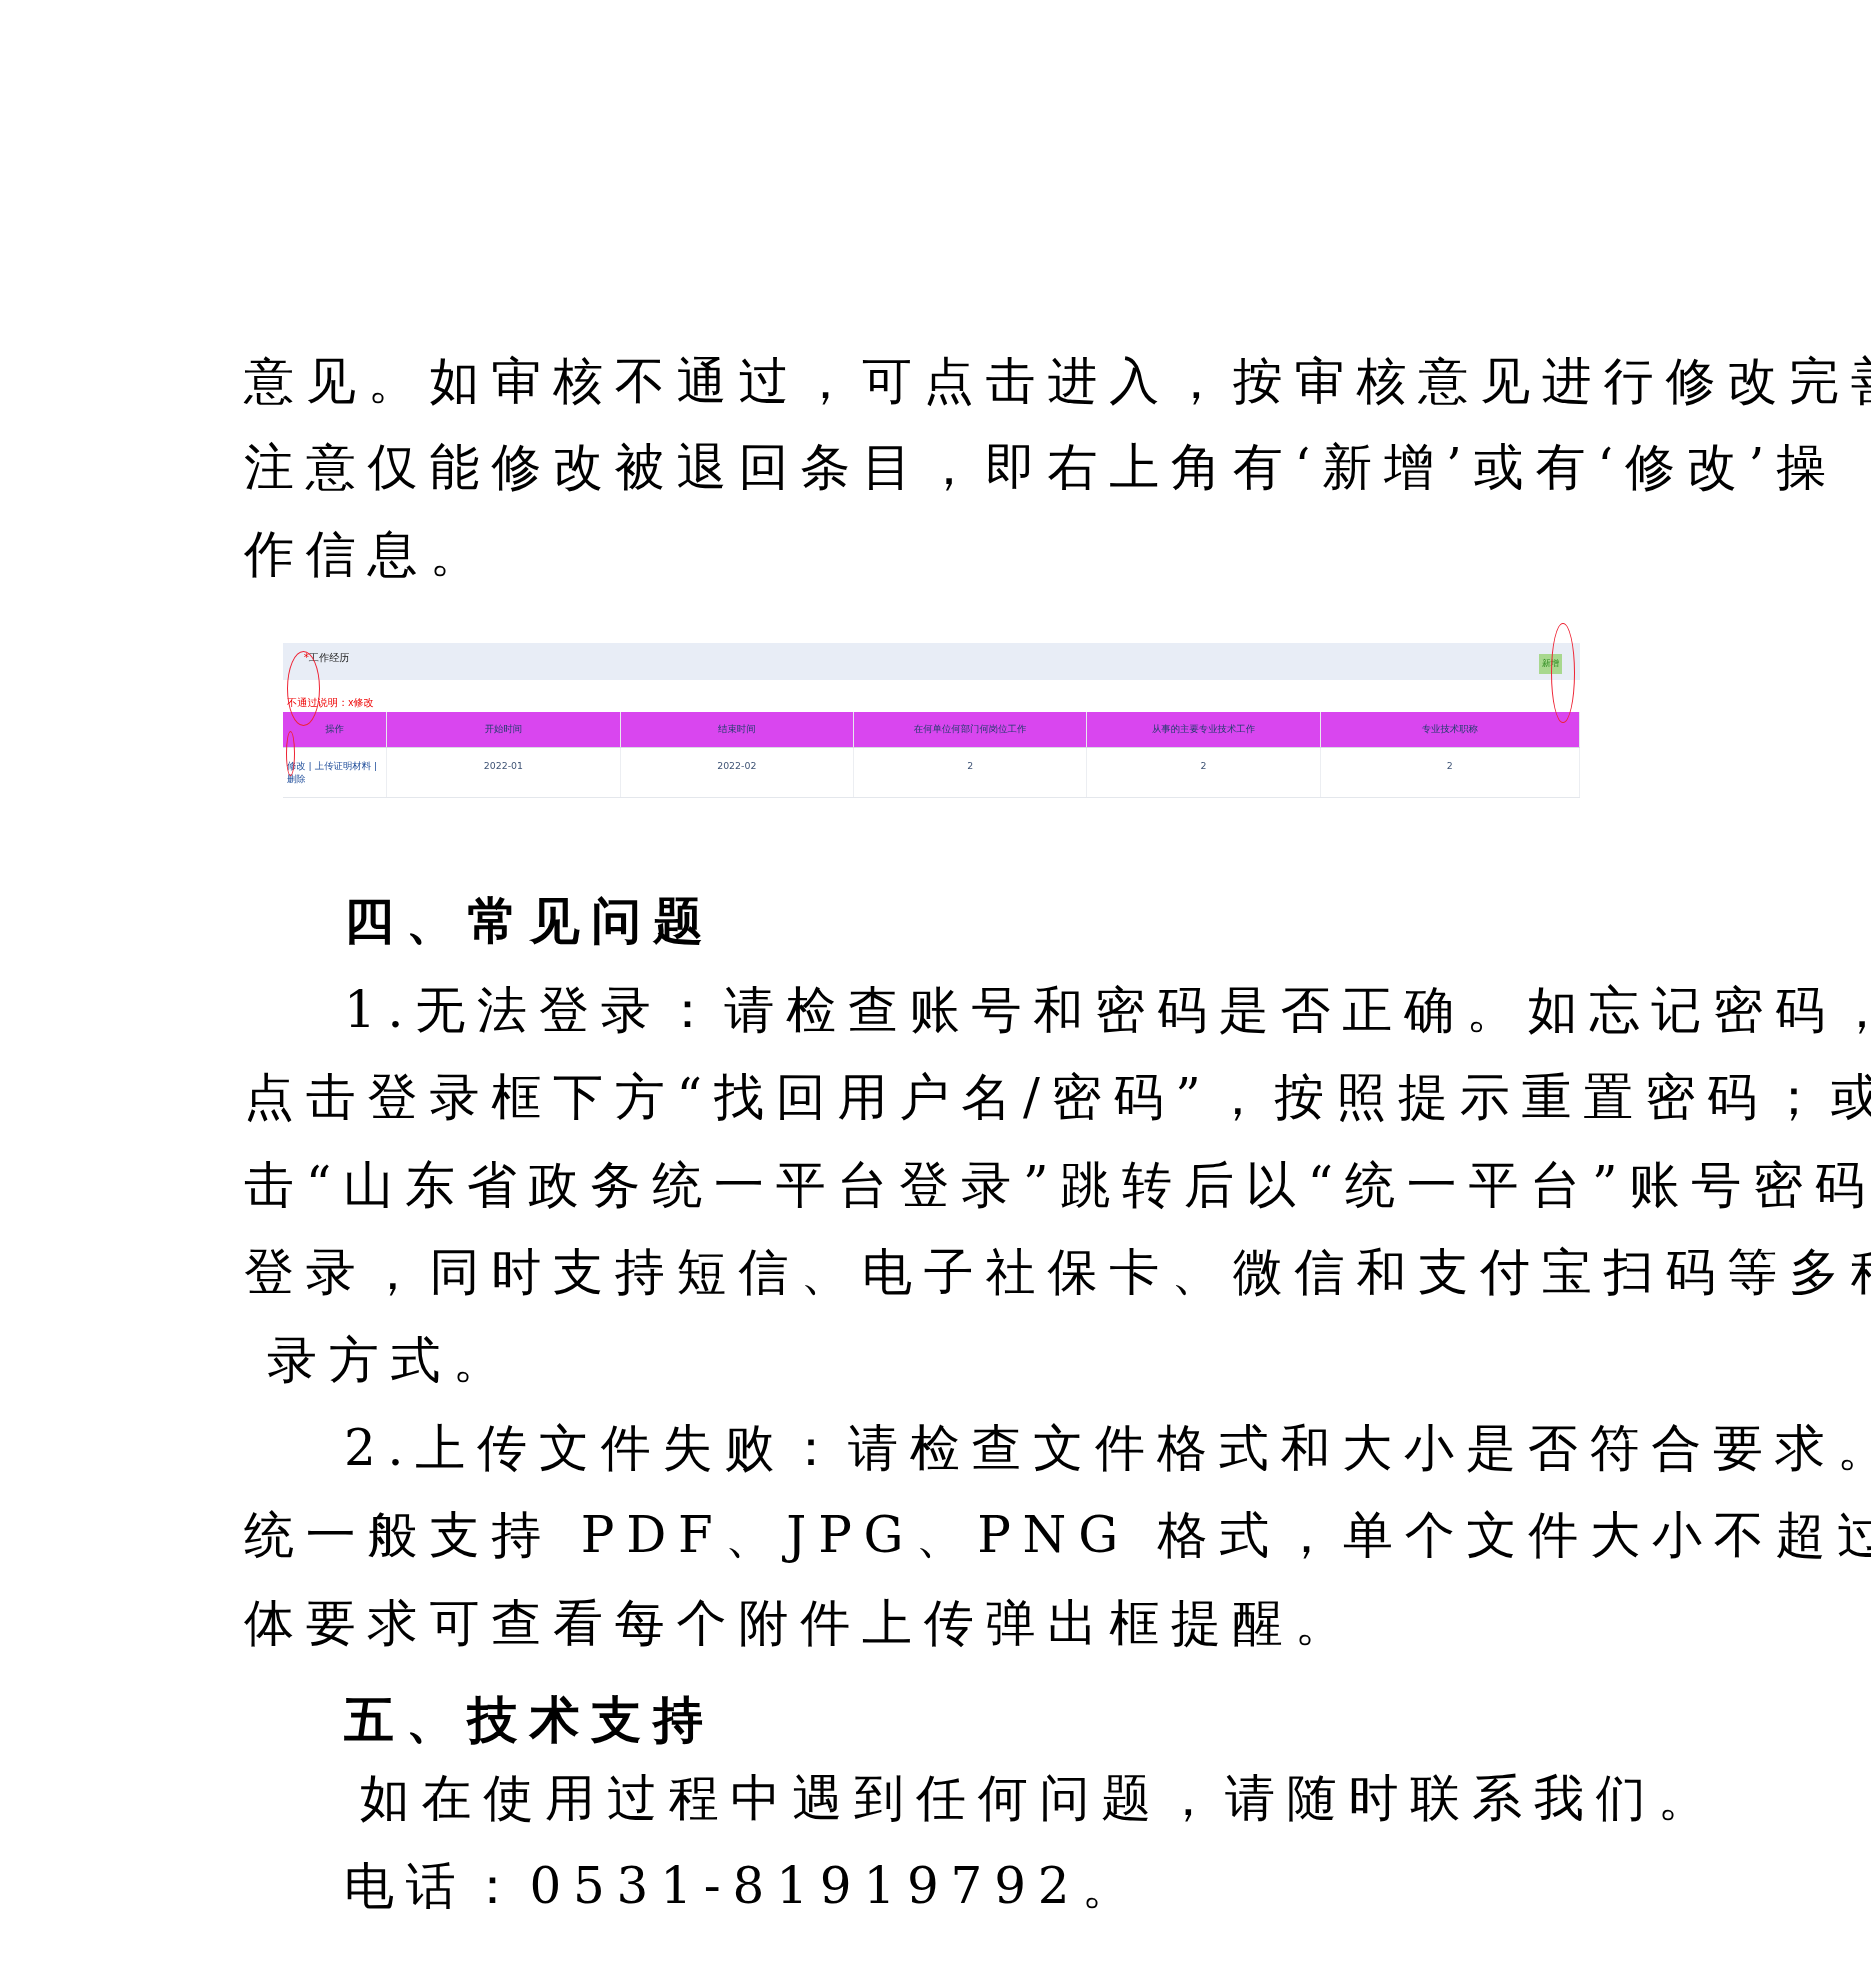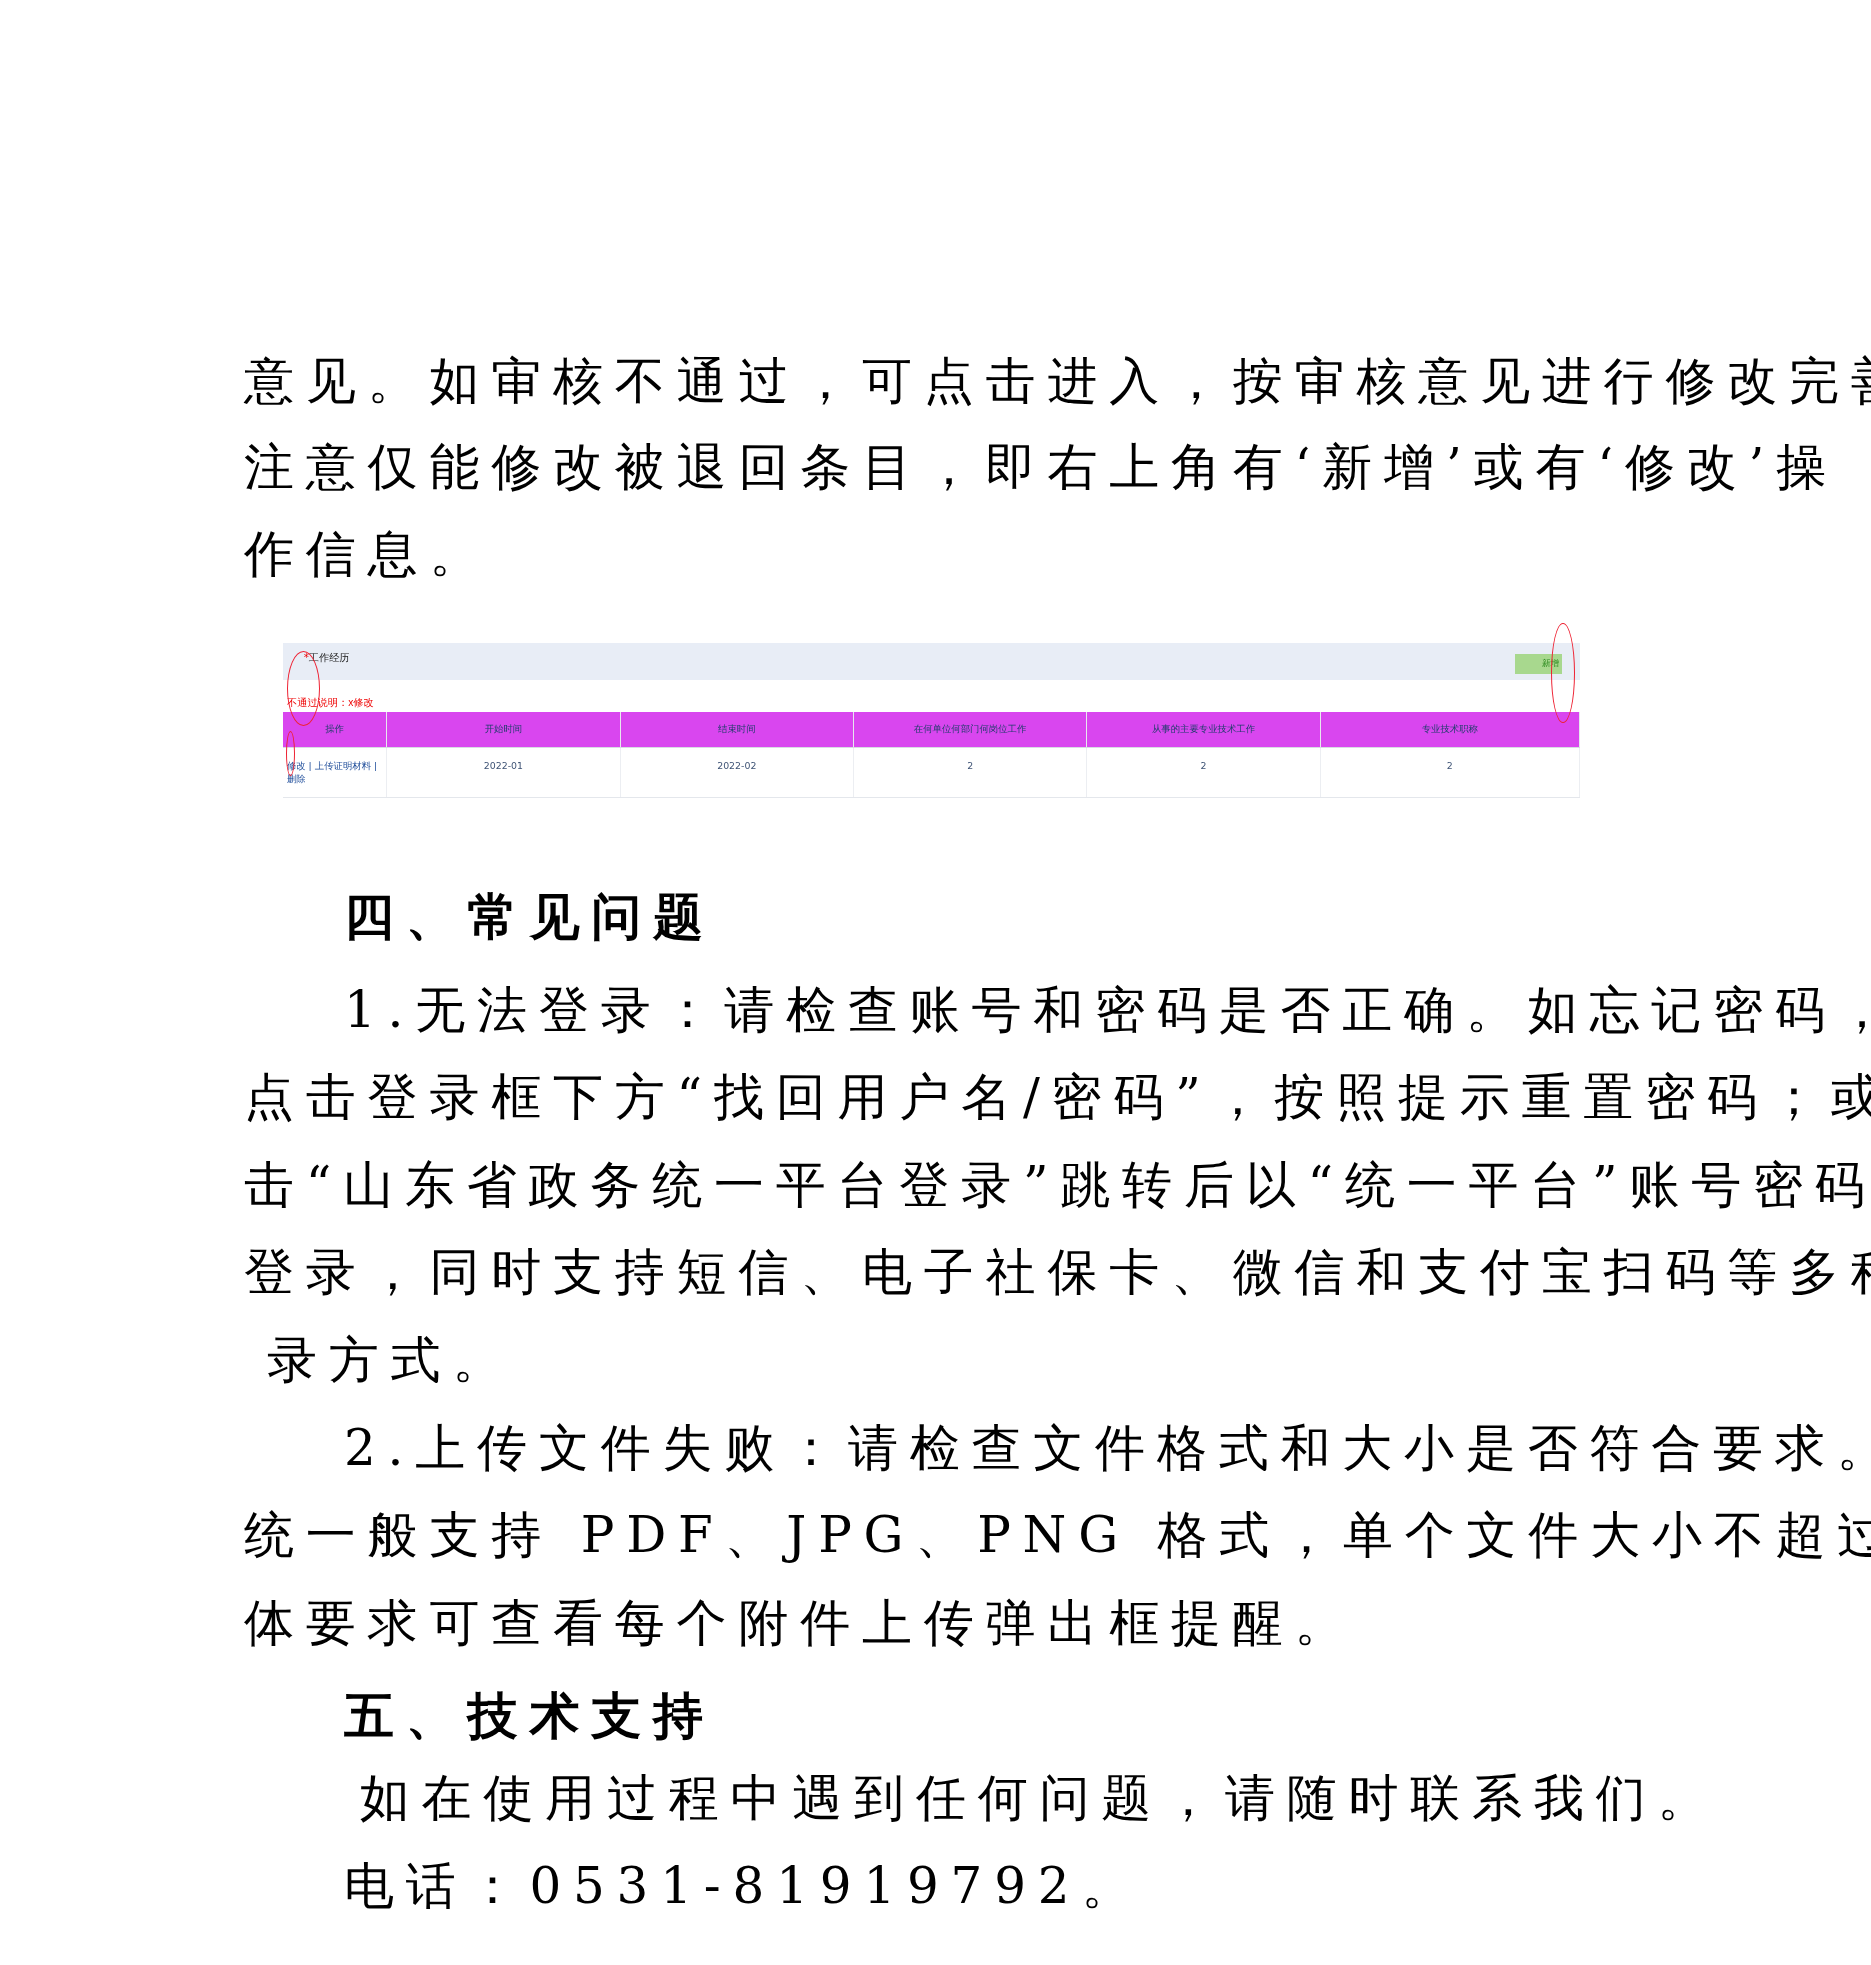--- a/index.html
+++ b/index.html
@@ -1,29 +1,29 @@
 <!DOCTYPE html>
 <html style="font-size:6.3px"><head>
 <meta charset="utf-8">
 <style>
   html, body { margin:0; padding:0; background:#fff; }
   body { width:1871px; height:2647px; position:relative; overflow:hidden;
          font-family:"DejaVu Serif","Liberation Serif",serif; color:#000; }
   .line { position:absolute; left:244px; width:1391px; font-size:50px; line-height:50px;
           letter-spacing:11.8px; white-space:nowrap; }
   .indent { left:344px; }
-  .heading { font-family:Liberation Mono, monospace; font-weight:bold; }
+  .heading { font-family:Liberation Serif, serif; font-weight:bold; }
   .shot { position:absolute; left:283px; top:627px; width:1297px; height:149px; background:#fff; }
   .shot-head { position:absolute; left:0; top:15.7px; width:1297px; height:37px; background:#e8edf6; }
   .shot-title { position:absolute; left:4.7px; top:24.4px; font-size:10.2px; color:#222;
                 font-family:"DejaVu Sans",sans-serif;margin-left:16px; }
   .shot-title .star { color:#e00; }
   .add-btn { position:absolute; right:17.7px; top:27px; width:23.6px; height:19.7px; background:#a8d88e;
              color:#2b8a1d; font-size:8.6px; text-align:center; line-height:19.7px;
-             font-family:"DejaVu Sans",sans-serif;padding-left:24px; }
+             font-family:"DejaVu Sans",sans-serif; }
   .reason { position:absolute; left:4px; top:69px; font-size:10.2px; color:#e00;
             font-family:Liberation Sans, sans-serif; }
   table { position:absolute; left:0; top:85px; width:1297px; border-collapse:collapse;
           font-family:"DejaVu Sans",sans-serif; font-size:9.4px; }
   th { background:#d946ef; color:#1f3d6b; height:33px; font-weight:normal; border-right:0.4px solid #e6e9ee;
        border-bottom:1.2px solid #d8dce2; }
   td { height:36px; text-align:center; color:#3d5274; border-right:0.4px solid #eceef2;
        border-bottom:1.2px solid #e4e7ec; vertical-align:top; padding-top:11.8px;margin-left:24px; }
   td.ops { color:#1f4d9a; text-align:left; padding-left:3.9px; }
   .ellipse { position:absolute; border:1.2px solid #e23; border-radius:50%; }

